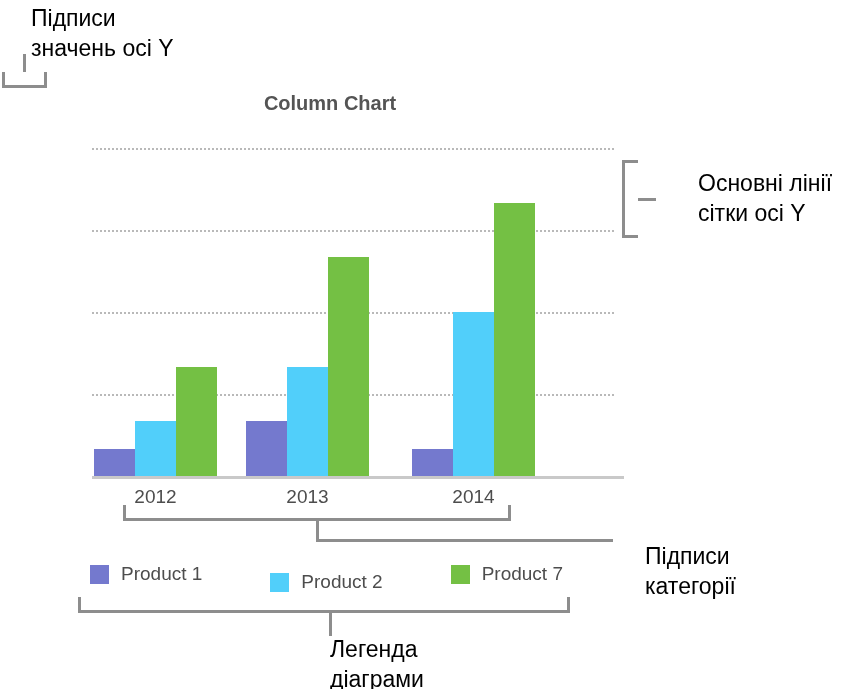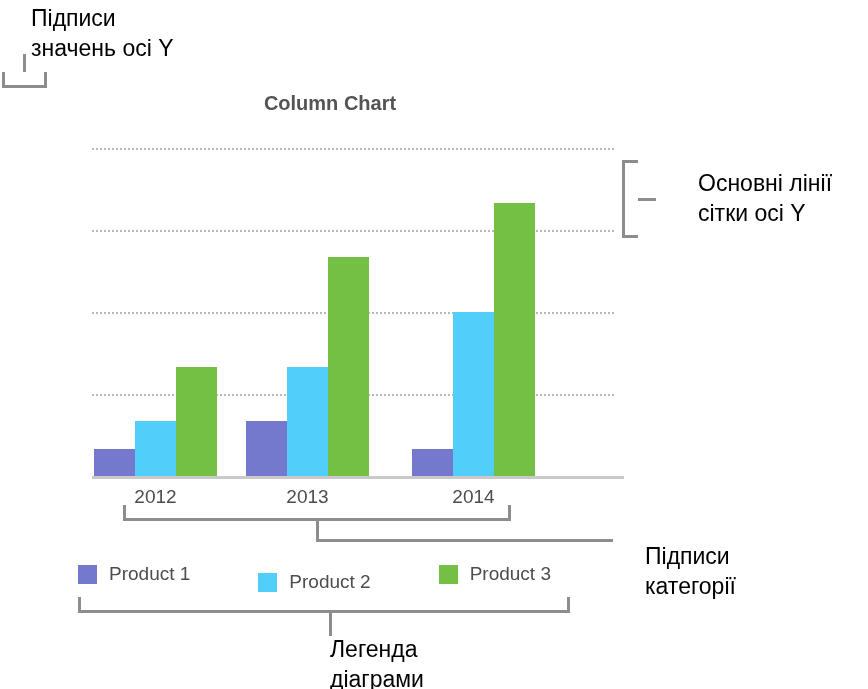--- a/index.html
+++ b/index.html
@@ -232,25 +232,25 @@
       <div class="bar" style="left: 480px; width: 41px; height: 273.333px; background: rgb(116, 192, 68);"></div>
     </div>
   <div id="xticks-layer">
       <div class="x-tick-label" style="left: 141.5px; top: 486px;">2012</div>
       <div class="x-tick-label" style="left: 293.5px; top: 486px;">2013</div>
       <div class="x-tick-label" style="left: 459.5px; top: 486px;">2014</div>
     </div>
 </div>
 
 <div id="chart-legend">
-    <div class="legend-item" style="margin-left: 0px;">
+    <div class="legend-item" style="margin-left: 12px;">
       <span class="legend-swatch" style="background: rgb(116, 121, 206);"></span>
       <span class="legend-label">Product 1</span>
     </div>
     <div class="legend-item" style="margin-left: 68px; margin-top: 16px;">
       <span class="legend-swatch" style="background: rgb(81, 207, 250);"></span>
       <span class="legend-label">Product 2</span>
     </div>
     <div class="legend-item" style="margin-left: 68px;">
       <span class="legend-swatch" style="background: rgb(116, 192, 68);"></span>
-      <span class="legend-label">Product 3</span>
+      <span class="legend-label">Product 7</span>
     </div>
   </div>
 
 </body></html>

